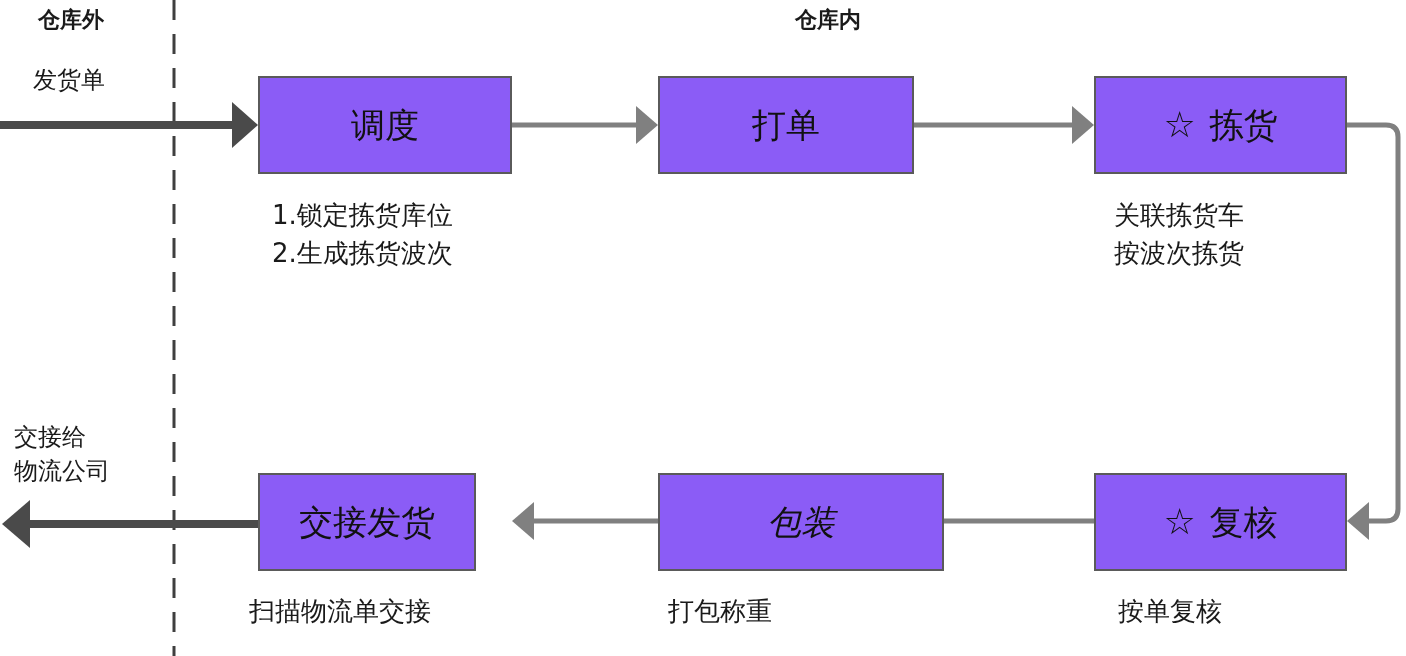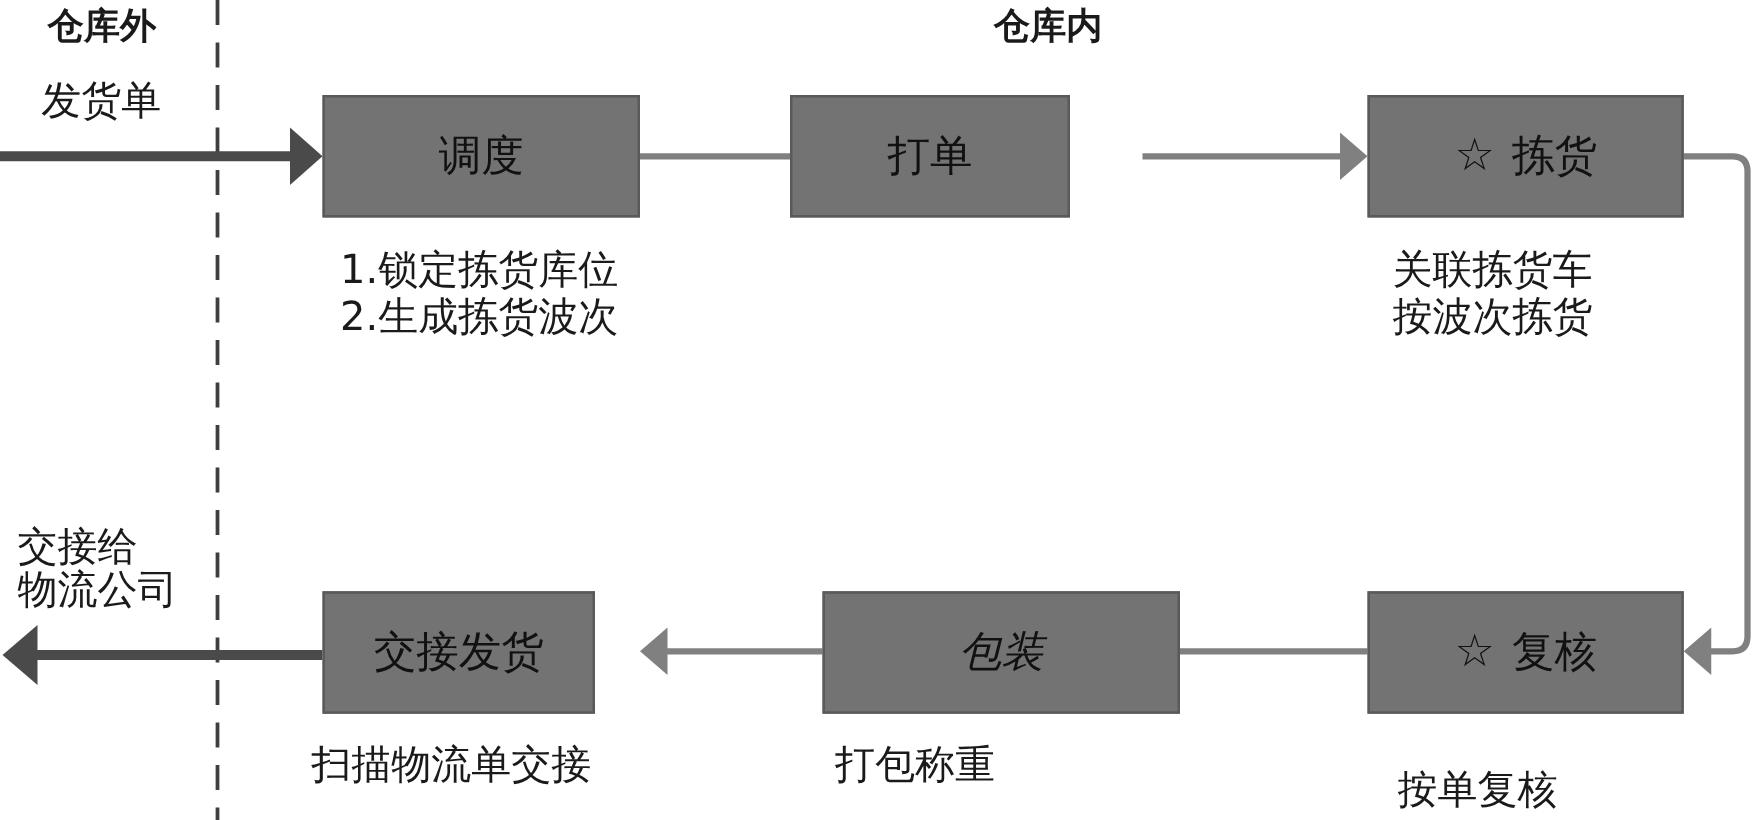--- a/index.html
+++ b/index.html
@@ -21,39 +21,39 @@
     top: 0;
     width: 1406px;
     height: 656px;
     pointer-events: none;
   }
 
   
   .zone-title {
     position: absolute;
     font-weight: bold;
-    font-size: 29px;
+    font-size: 22px;
     line-height: 34px;
     color: #1a1a1a;
     white-space: nowrap;
   }
   .side-label {
     position: absolute;
-    font-size: 32px;
+    font-size: 24px;
     line-height: 34px;
     color: #1a1a1a;
     white-space: pre-line;
   }
 
   
   .node {
     position: absolute;
     box-sizing: border-box;
     border: 2px solid #5a5a5a;
-    background: #737373;
+    background: #8b5cf6;
     display: flex;
     justify-content: center;
   }
   .node-label {
     font-size: 34px;
     line-height: 40px;
     color: #111111;
     white-space: nowrap;
     display: flex;
     align-items: center;
@@ -65,21 +65,21 @@
     height: 32px;
     line-height: 32px;
     font-size: 36px;
     color: #111111;
     text-align: center;
   }
 
   
   .caption {
     position: absolute;
-    font-size: 32px;
+    font-size: 26px;
     line-height: 38px;
     color: #1a1a1a;
     white-space: pre-line;
   }
 </style>
 </head>
 <body>
 
 <div id="canvas">
 
@@ -131,40 +131,40 @@
 
   <div class="side-label" style="left:14px; top:420px;">交接给
 物流公司</div>
 
   <div class="node" style="left:258px; top:76px; width:254px; height:98px;">
     <span class="node-label">调度</span>
   </div>
   <div class="caption" style="left:272px; top:196px;">1.锁定拣货库位
 2.生成拣货波次</div>
 
-  <div class="node" style="left:632px; top:76px; width:224px; height:98px;">
+  <div class="node" style="left:658px; top:76px; width:256px; height:98px;">
     <span class="node-label">打单</span>
   </div>
 
   <div class="node" style="left:1094px; top:76px; width:253px; height:98px;">
     <span class="node-label">
       <span class="star-icon">☆</span>
       <span>拣货</span>
     </span>
   </div>
   <div class="caption" style="left:1114px; top:196px;">关联拣货车
 按波次拣货</div>
 
   <div class="node" style="left:1094px; top:473px; width:253px; height:98px;">
     <span class="node-label">
       <span class="star-icon">☆</span>
       <span>复核</span>
     </span>
   </div>
-  <div class="caption" style="left:1118px; top:592px;margin-top:20px;">按单复核</div>
+  <div class="caption" style="left:1118px; top:592px;">按单复核</div>
 
   <div class="node" style="left:658px; top:473px; width:286px; height:98px;font-style:italic;">
     <span class="node-label">包装</span>
   </div>
   <div class="caption" style="left:668px; top:592px;">打包称重</div>
 
   <div class="node" style="left:258px; top:473px; width:218px; height:98px;">
     <span class="node-label">交接发货</span>
   </div>
   <div class="caption" style="left:249px; top:592px;">扫描物流单交接</div>

